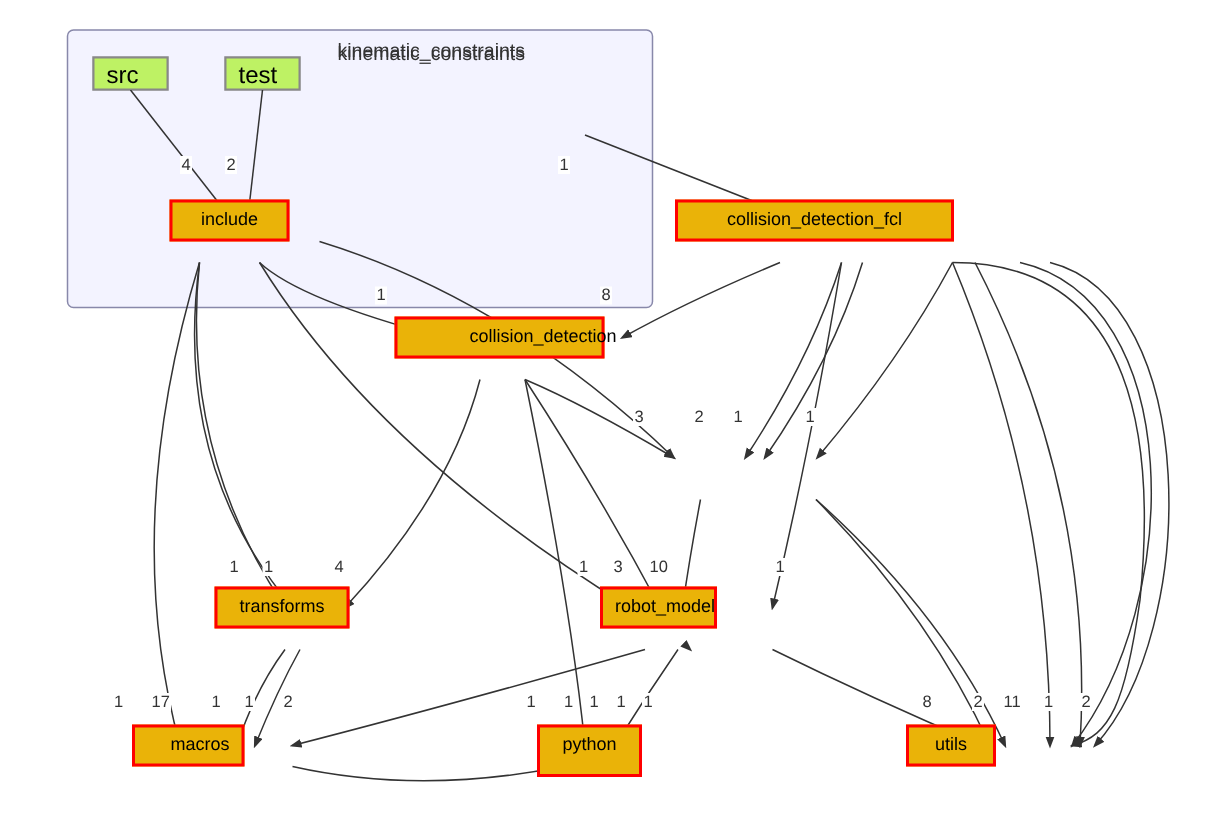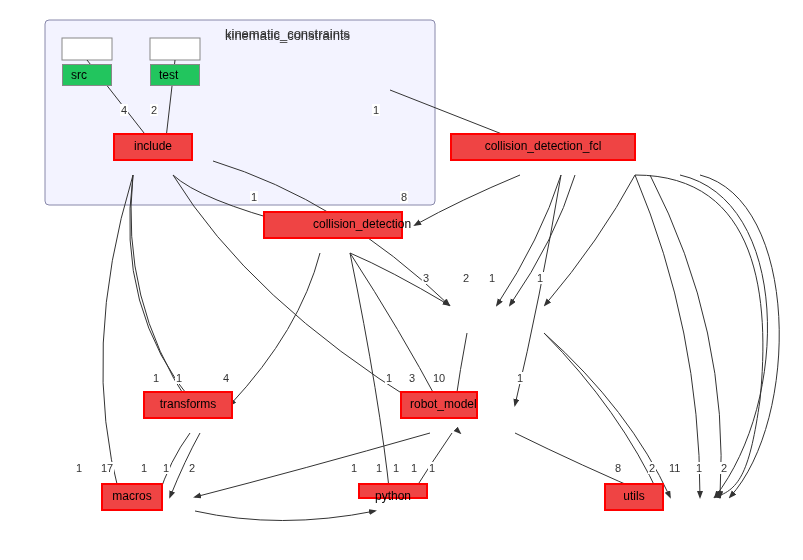--- a/index.html
+++ b/index.html
@@ -20,45 +20,44 @@
     }
     svg {
       position: absolute;
       top: 0; left: 0;
       width: 803px;
       height: 560px;
     }
     .node-box {
       position: absolute;
       border: 2px solid red;
-      background: #ef4444;
+      background: #eab308;
       padding: 4px 8px;
       font-size: 12px;
       text-align: center;
       cursor: pointer;
     }
     .cluster-label {
       position: absolute;
       font-size: 13px;
       color: #333;
     }
     .edge-label {
       position: absolute;
       font-size: 11px;
       color: #333;
       background: white;
       padding: 0 1px;
     }
     .sub-node {
       position: absolute;
       border: 1px solid #888;
-      background: #22c55e;
+      background: #bef264;
       padding: 3px 8px;
-      font-size: 12px;
-      margin-top: 26px;
+      font-size: 16px;
     }
   </style>
 </head>
 <body>
 
 <div class="graph-container">
   <svg>
     <defs>
       <marker id="arrow" markerWidth="8" markerHeight="8" refX="6" refY="3" orient="auto">
         <path d="M0,0 L0,6 L8,3 z" fill="#333"></path>
@@ -149,24 +148,24 @@
   </div>
   <div class="node-box" style="left:263px; top:211px; width:140px; height:28px;padding-left:48px;">
     <span>collision_detection</span>
   </div>
   <div class="node-box" style="left:143px; top:391px; width:90px; height:28px;">
     <span>transforms</span>
   </div>
   <div class="node-box" style="left:400px; top:391px; width:78px; height:28px;">
     <span>robot_model</span>
   </div>
-  <div class="node-box" style="left:101px; top:483px; width:62px; height:28px;">
+  <div class="node-box" style="left:88px; top:483px; width:75px; height:28px;text-align:right;">
     <span>macros</span>
   </div>
-  <div class="node-box" style="left:358px; top:483px; width:70px; height:16px;">
+  <div class="node-box" style="left:358px; top:483px; width:70px; height:35px;">
     <span>python</span>
   </div>
   <div class="node-box" style="left:604px; top:483px; width:60px; height:28px;">
     <span>utils</span>
   </div>
 
   <div class="edge-label" style="left:120px; top:104px;">4</div>
 
   <div class="edge-label" style="left:150px; top:104px;">2</div>
 

